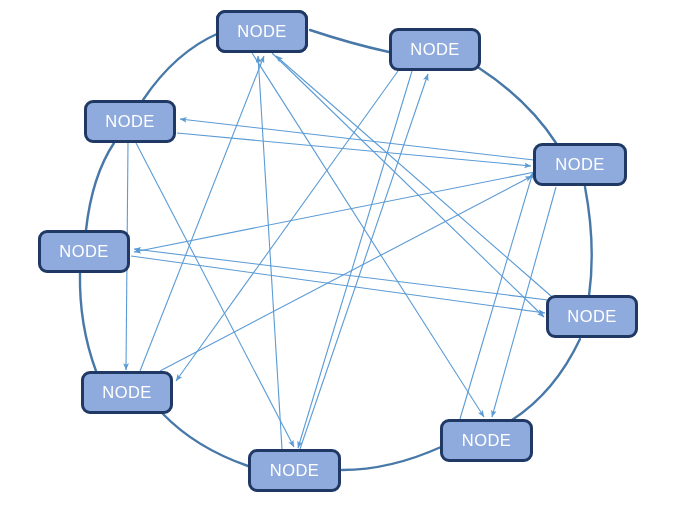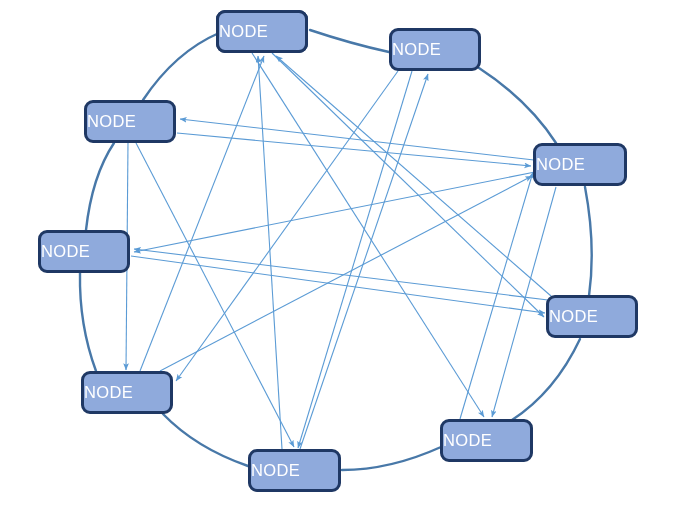--- a/index.html
+++ b/index.html
@@ -31,21 +31,21 @@
     left: 0;
     top: 0;
     width: 685px;
     height: 516px;
   }
   .node-box {
     position: absolute;
     box-sizing: border-box;
     display: flex;
     align-items: center;
-    justify-content: flex-start;
+    justify-content: center;
     background: #8faadc;
     border: 3px solid #1f3864;
     border-radius: 9px;
     color: #ffffff;
     font-size: 16.5px;
     font-family: "Liberation Sans", sans-serif;
     letter-spacing: 0.4px;
     line-height: 1;
     white-space: nowrap;
     user-select: none;

